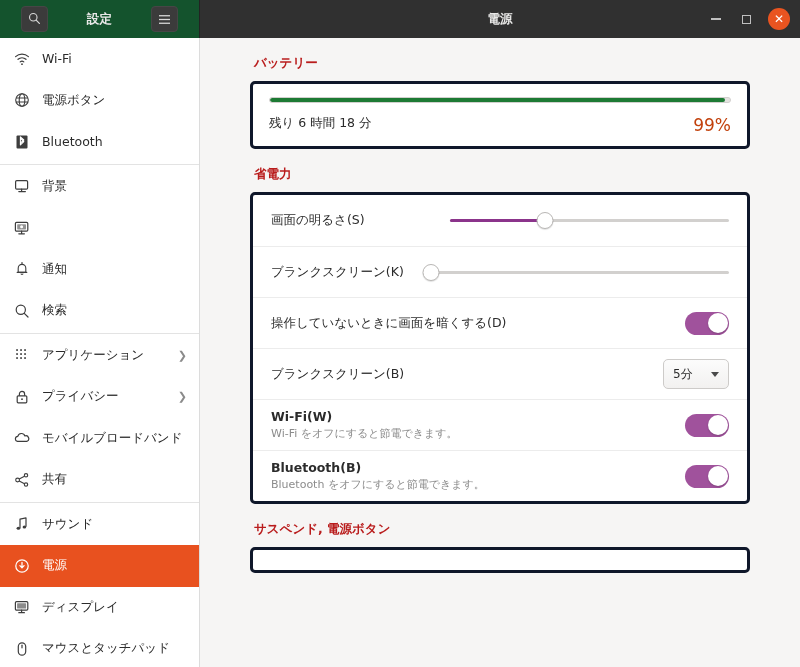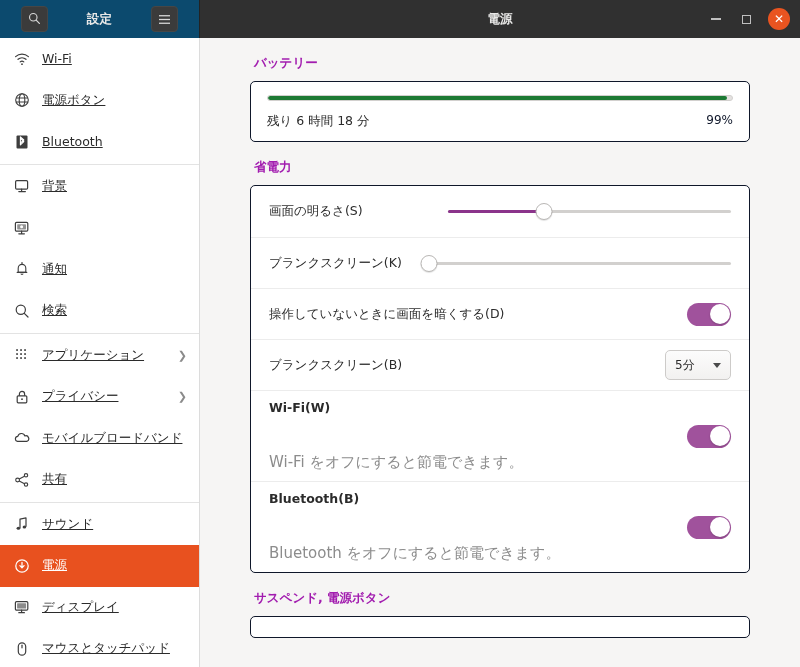--- a/index.html
+++ b/index.html
@@ -8,21 +8,21 @@
     font-family: "DejaVu Sans", "Liberation Sans", sans-serif;
     background: #f6f5f4;
     overflow: hidden;
   }
   .window { width: 800px; height: 667px; display: flex; flex-direction: column; }
 
   
   .titlebar { height: 38px; display: flex; background: #2f2f2f; flex-shrink: 0; }
   .tb-left {
     width: 200px; height: 38px;
-    background: #0c4a6e;
+    background: #14532d;
     display: flex; align-items: center; justify-content: space-between;
     padding: 0 21px;
     border-right: 1px solid #232323;
   }
   .tb-btn {
     width: 27px; height: 26px;
     background: #3b3b3b;
     border: 1px solid #464646;
     border-radius: 4px;
     display: flex; align-items: center; justify-content: center;
@@ -64,62 +64,61 @@
     padding: 0 12px 0 13px; gap: 12px; cursor: default;
   }
   .nav-item .ico {
     width: 17px; height: 17px; flex-shrink: 0;
     display: flex; align-items: center; justify-content: center;
     color: #3d3d3d;
   }
   .nav-item .lbl {
     font-size: 12.5px; color: #2b2b2b; white-space: nowrap;
     flex: 1;
-    text-decoration: underline;
   }
   .nav-item .chev { color: #8b8b8b; font-size: 11px; flex-shrink: 0; }
   .nav-item.selected { background: #e8511f; }
   .nav-item.selected .lbl { color: #ffffff; }
   .nav-item.selected .ico { color: #ffffff; }
   .nav-sep { height: 1px; background: #e3e3e3; margin: 1px 0; }
 
   
   .content {
     flex: 1; background: #f6f5f4; overflow: hidden;
     padding: 0 50px;
   }
   .sec-title {
-    font-size: 12.5px; font-weight: bold; color: #a21caf;
+    font-size: 12.5px; font-weight: bold; color: #b91c1c;
     margin: 17px 0 9px 4px;
   }
   .card {
-    background: #ffffff; border: 1px solid #0f172a; border-radius: 5px;
+    background: #ffffff; border: 3px solid #0f172a; border-radius: 5px;
     overflow: hidden;
   }
   .row {
     display: flex; align-items: center;
     padding: 0 18px; min-height: 51px;
     border-top: 1px solid #ececec;
   }
   .row:first-child { border-top: none; gap: 19px; }
   .row .rlabel { font-size: 12.5px; color: #2b2b2b; }
   .row .rstack { display: flex; flex-direction: column; gap: 2px; flex: 1; padding: 9px 0; }
   .row .rtitle2 { font-size: 12.5px; color: #2b2b2b; font-weight: bold; }
-  .row .rsub { font-size: 15px; color: #8c8c8c; margin-top: 36px; }
+  .row .rsub { font-size: 11px; color: #8c8c8c; }
 
   
   .bat-card { padding: 13px 16px 11px; }
   .bat-track {
     height: 6px; background: #e4e2e0; border: 1px solid #d2d0ce;
     border-radius: 4px; overflow: hidden; position: relative;
   }
   .bat-fill { height: 100%; background: #1d7a34; border-radius: 3px; }
   .bat-info { display: flex; justify-content: space-between; margin-top: 12px; }
   .bat-time { font-size: 12.5px; color: #2b2b2b; }
-  .bat-pct { font-size: 12px; color: #0f172a; }
+  .bat-pct { font-size: 17px; color: #c2410c; }
 
   
   .slider-label { width: 160px; font-size: 12.5px; color: #2b2b2b; flex-shrink: 0; }
   .slider { flex: 1; position: relative; height: 18px; display: flex; align-items: center; }
   .sl-track { position: absolute; left: 0; right: 0; height: 3px; background: #d2d0ce; border-radius: 2px; }
   .sl-fill { position: absolute; left: 0; height: 3px; background: #8b348b; border-radius: 2px; }
   .sl-knob {
     position: absolute; width: 17px; height: 17px; border-radius: 50%;
     background: #ffffff; border: 1px solid #b9b7b5;
     box-shadow: 0 1px 1px rgba(0,0,0,.12);

